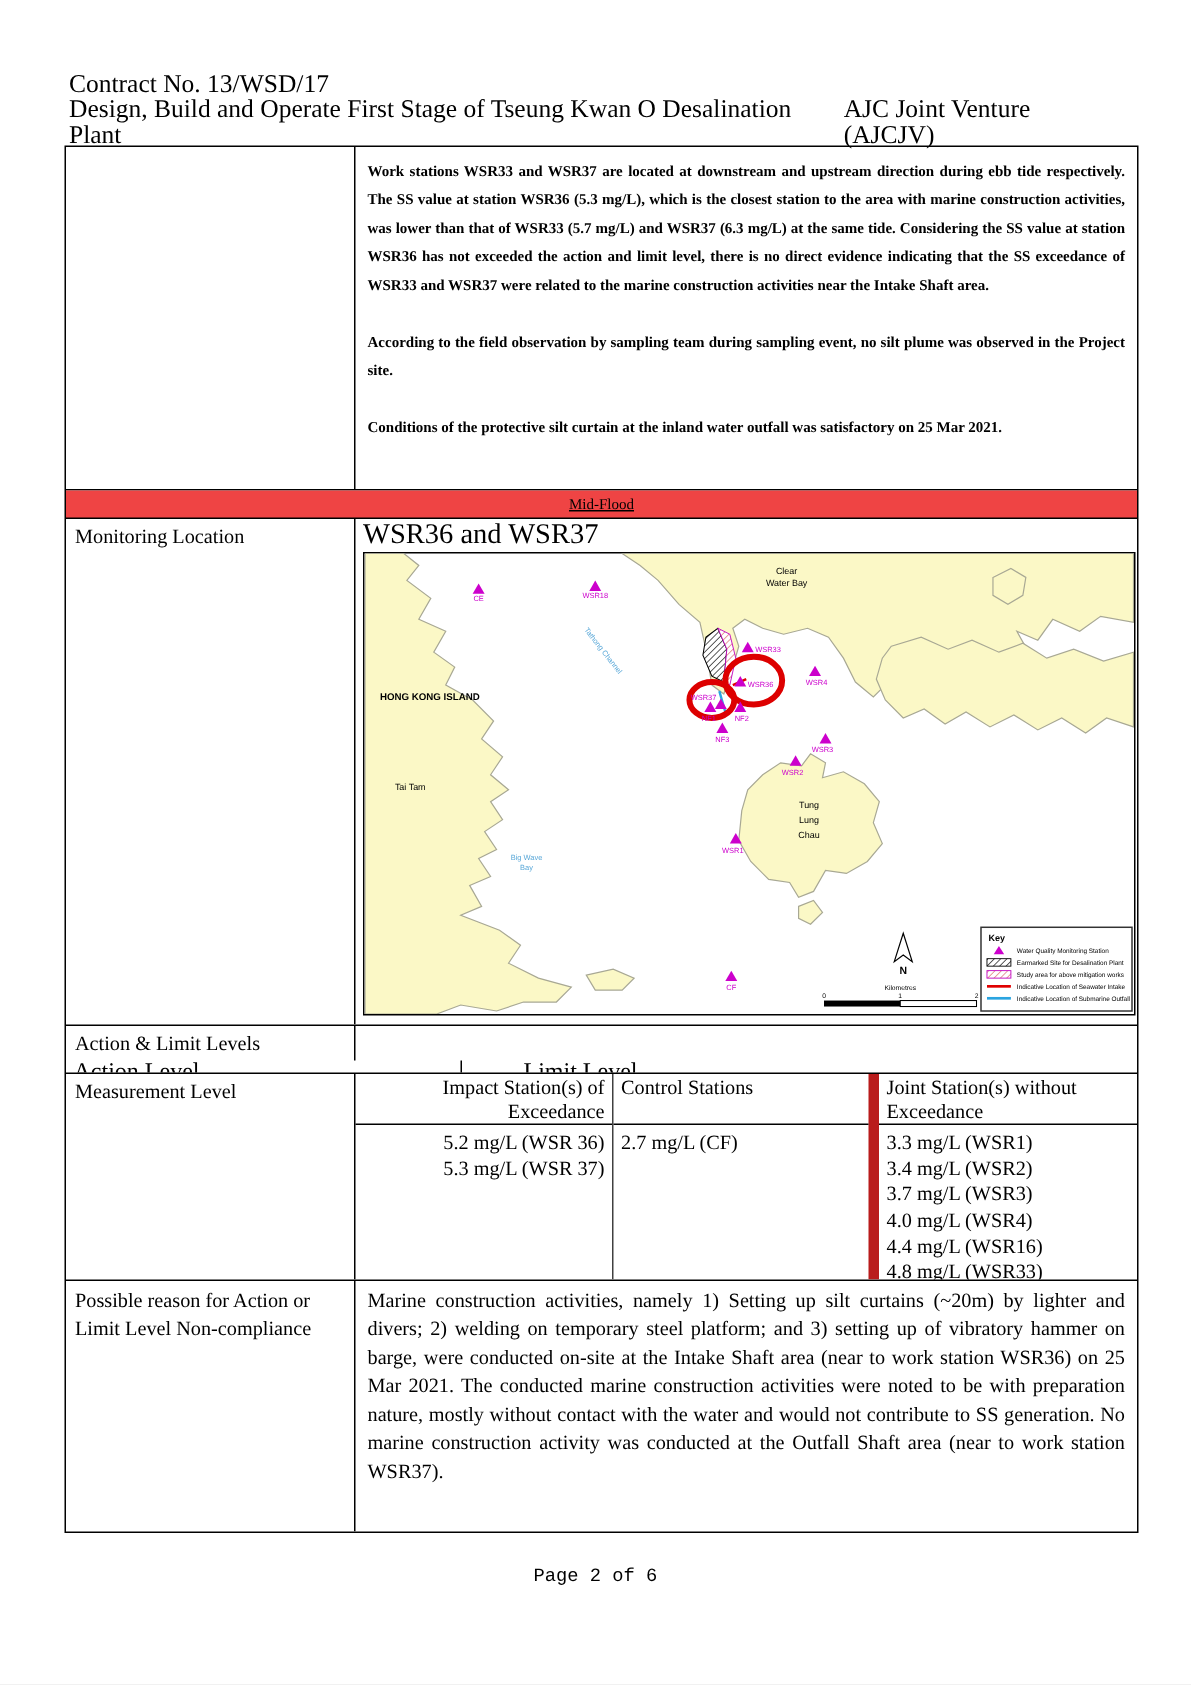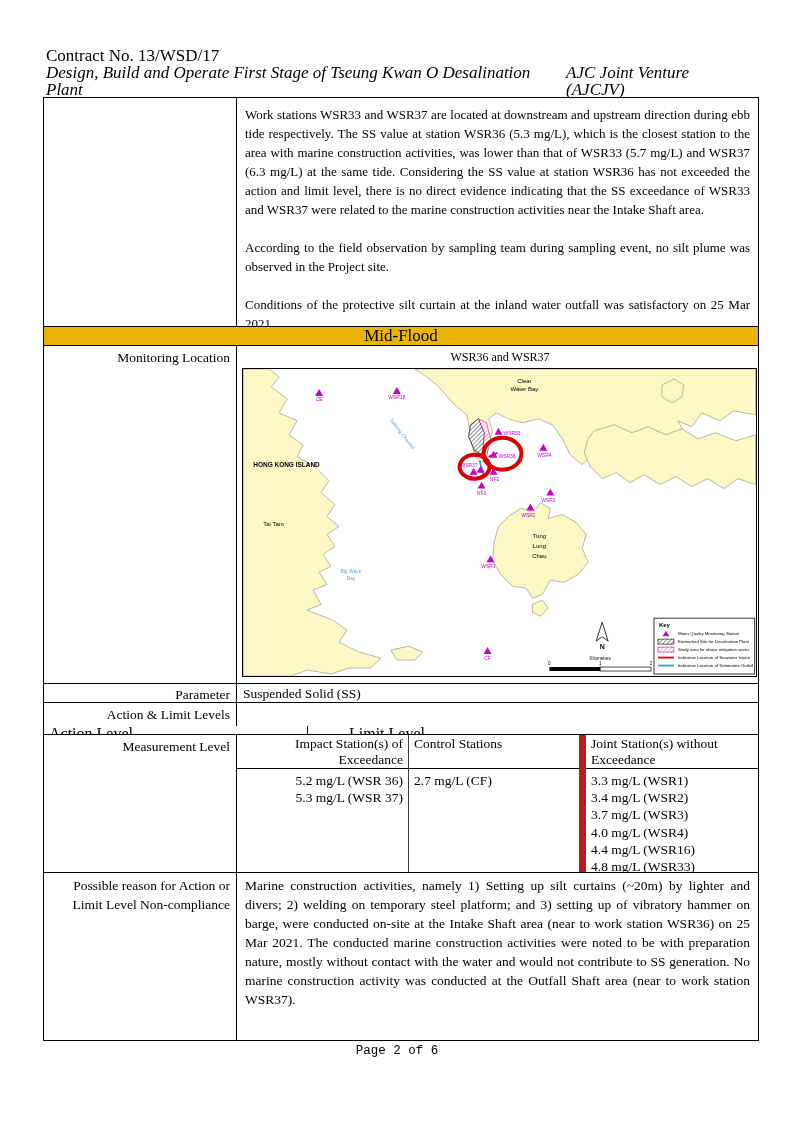--- a/index.html
+++ b/index.html
@@ -1,36 +1,36 @@
 <!DOCTYPE html>
 <html><head>
 <meta charset="utf-8">
 <style>
   html,body{margin:0;padding:0;background:#e8e8e8;}
   .page{position:relative;width:794px;height:1123px;background:#fff;margin:0 auto;
         font-family:"Liberation Serif",serif;color:#000;overflow:hidden;}
   
   .hdr{position:absolute;left:46px;top:47px;width:704px;font-size:17px;line-height:17px;}
-  .hdr-line2{display:flex;justify-content:space-between;font-style:italic;}
+  .hdr-line2{display:flex;justify-content:space-between;}
   
   .tbl{position:absolute;left:43px;top:97px;width:716px;border:1px solid #000;box-sizing:border-box;}
   .row{display:flex;border-bottom:1px solid #000;box-sizing:border-box;overflow:hidden;}
   .row:last-child{border-bottom:none;}
   .lc{width:193px;flex:none;border-right:1px solid #000;box-sizing:border-box;
-      padding:2px 6px;font-size:13.5px;line-height:19px;text-align:right;}
+      padding:2px 6px;font-size:13.5px;line-height:19px;}
   .vc{flex:1;box-sizing:border-box;min-width:0;}
   .r1{height:229px;}.r2{height:19px;}.r3{height:338px;}.r4{height:19px;}
   .r5{height:32px;flex-direction:column;}.r6{height:138px;font-family:Liberation Serif, serif;}.r7{height:167px;}
-  .narrative{padding:7px 8px 0 8px;font-size:13px;line-height:19px;text-align:justify;}
+  .narrative{padding:7px 8px 0 8px;font-size:10px;line-height:19px;text-align:justify;font-weight:bold;}
   .narrative p{margin:0 0 19px 0;}
   .narrative p:last-child{margin-bottom:0;}
-  .tide{background:#eab308;display:flex;justify-content:center;align-items:center;
-        font-size:17px;}
+  .tide{background:#ef4444;display:flex;justify-content:center;align-items:center;
+        font-size:10px;text-decoration:underline;}
   .r3 .vc{padding:1px 0 0 5px;}
-  .ml-title{font-size:12px;line-height:20px;text-align:center;}
+  .ml-title{font-size:19px;line-height:20px;}
   svg.map{display:block;margin-top:1px;border:1px solid #000;background:#fff;}
   .r4 .lc,.r4 .vc{padding-top:1px;padding-bottom:0;}
   .r4 .vc{font-size:13.5px;line-height:17px;padding-left:6px;}
   .al-grid{display:grid;grid-template-columns:264px 1fr;grid-template-rows:16px 16px;
            font-size:16px;height:100%;gap:36px;}
   .al-cell{padding:0 5px;line-height:15px;box-sizing:border-box;}
   .al-c1{border-right:1px solid #000;}
   .al-r1{border-bottom:1px solid #000;}
   .meas{display:flex;height:100%;font-size:13.5px;}
   .meas-col{box-sizing:border-box;display:flex;flex-direction:column;}
@@ -152,24 +152,20 @@
             <rect x="416" y="279" width="16" height="5" fill="url(#hp)" stroke="#C000C0" stroke-width="0.6"></rect>
             <text x="436" y="283" font-size="4.3" font-family="&quot;Liberation Sans&quot;,sans-serif">Study area for above mitigation works</text>
             <line x1="416" y1="289.5" x2="432" y2="289.5" stroke="#E00000" stroke-width="1.8"></line>
             <text x="436" y="291" font-size="4.3" font-family="&quot;Liberation Sans&quot;,sans-serif">Indicative Location of Seawater Intake</text>
             <line x1="416" y1="297.5" x2="432" y2="297.5" stroke="#2AA4E0" stroke-width="1.8"></line>
             <text x="436" y="299" font-size="4.3" font-family="&quot;Liberation Sans&quot;,sans-serif">Indicative Location of Submarine Outfall</text>
           </svg>
       </div>
     </div>
 
-    <div class="row r4">
-      <div class="lc">Parameter</div>
-      <div class="vc">Suspended Solid (SS)</div>
-    </div>
 
     <div class="row r5">
       <div class="lc">Action &amp; Limit Levels</div>
       <div class="vc">
         <div class="al-grid">
           <div class="al-cell al-c1 al-r1">Action Level</div>
           <div class="al-cell al-r1">Limit Level</div>
           <div class="al-cell al-c1">&gt; 5.0 mg/L</div>
           <div class="al-cell">&gt; 6.0 mg/L</div>
         </div>

